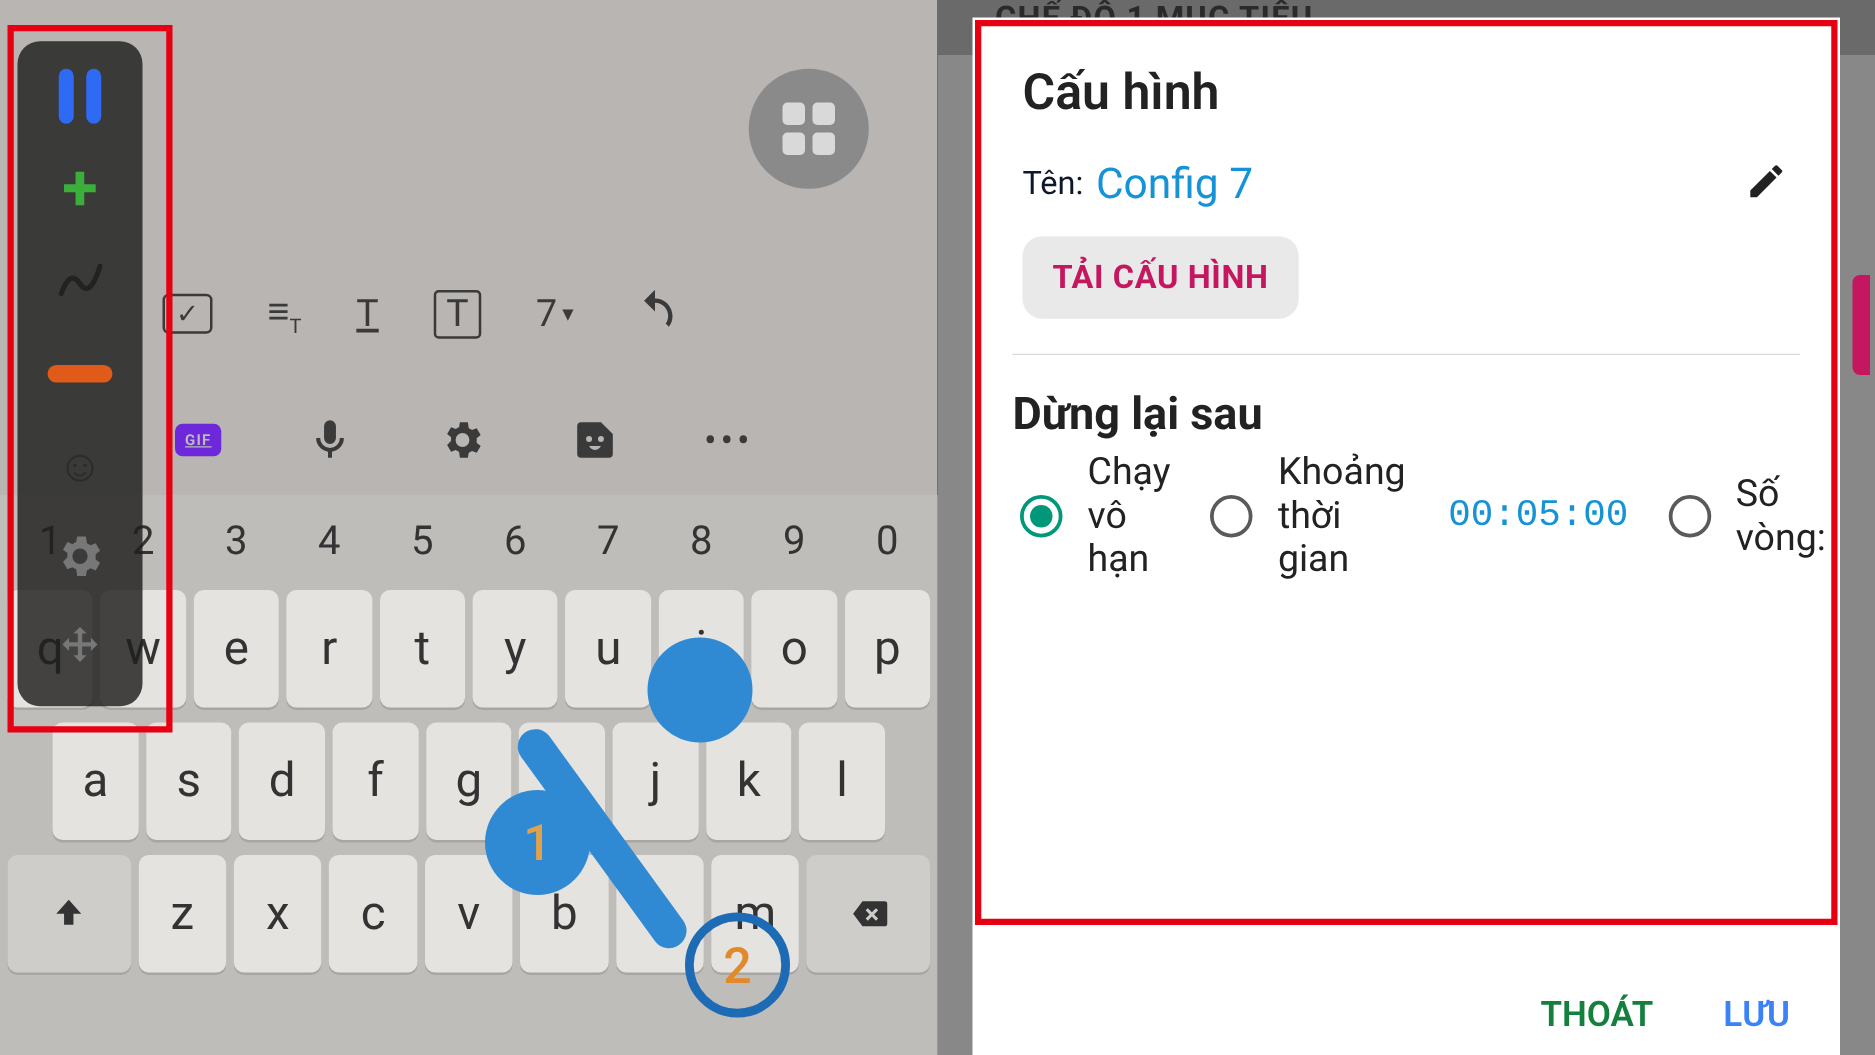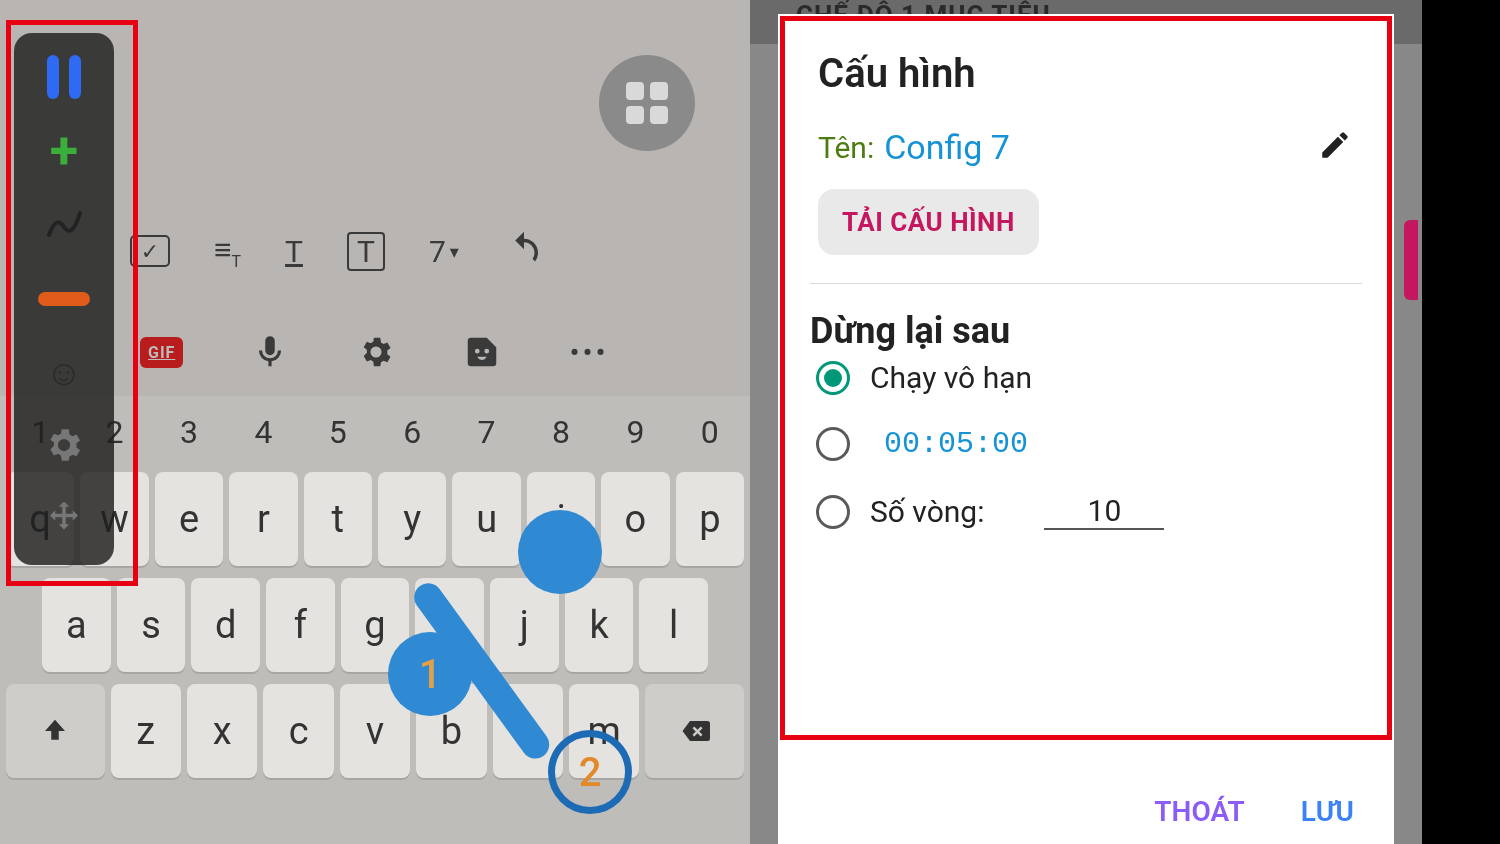--- a/index.html
+++ b/index.html
@@ -1,20 +1,20 @@
 <!DOCTYPE html>
 <html><head>
 <meta charset="utf-8">
 <style>
 * { margin: 0; padding: 0; box-sizing: border-box; font-family: Roboto, Arial, sans-serif; }
 body { width: 1500px; height: 844px; display: flex; overflow: hidden; background: #000; }
 
 .panel { height: 844px; position: relative; }
 .left-panel { width: 750px; background: #b8b5b2; }
-.right-panel { width: 672px; background: #888; position: relative; }
+.right-panel { width: 750px; background: #888; position: relative; }
 
 
 .floating-toolbar-hi {
   position: absolute; top: 20px; left: 6px; width: 132px; height: 566px;
   border: 5px solid #e60012; z-index: 30; pointer-events: none;
 }
 .floating-toolbar {
   position: absolute; top: 33px; left: 14px; width: 100px;
   background: rgba(30,30,30,0.82); border-radius: 18px;
   display: flex; flex-direction: column; align-items: center;
@@ -44,21 +44,21 @@
 }
 .et-item { display: flex; align-items: center; justify-content: center; color: #3a3a3a; font-size: 30px; }
 .et-check { width: 40px; height: 32px; border: 2.5px solid #3a3a3a; border-radius: 5px; display:flex;align-items:center;justify-content:center;font-size:22px; }
 .et-undo svg { width: 42px; height: 42px; fill: #3a3a3a; }
 
 .kb-toolbar {
   position: absolute; top: 322px; left: 140px; right: 40px; height: 60px;
   display: flex; align-items: center; gap: 68px; z-index: 15;
 }
 .kb-tb-item { color: #3a3a3a; display:flex;align-items:center;justify-content:center; }
-.gif-badge { background: #b91c1c; color: #bbb; font-size: 16px; font-weight: bold; padding: 6px 8px; border-radius: 6px; letter-spacing: 1px; text-decoration: underline; }
+.gif-badge { background: #6d28d9; color: #bbb; font-size: 12px; font-weight: bold; padding: 6px 8px; border-radius: 6px; letter-spacing: 1px; text-decoration: underline; }
 .kb-tb-item svg { width: 38px; height: 38px; fill: #3a3a3a; }
 .kb-more { font-size: 30px; letter-spacing: 3px; }
 
 .keyboard {
   position: absolute; bottom: 0; left: 0; right: 0; top: 396px;
   background: #bfbdb9; padding: 8px 6px; z-index: 10;
 }
 .kb-row { display: flex; gap: 6px; margin-bottom: 12px; justify-content: center; }
 .kb-key {
   flex: 1; height: 94px; background: #e5e3df; border-radius: 8px;
@@ -104,52 +104,52 @@
   position: absolute; top: 14px; left: 28px; right: 28px; bottom: 0;
   background: #fff; z-index: 10;
 }
 .dialog-hi {
   position: absolute; top: 16px; left: 30px; right: 30px; height: 724px;
   border: 5px solid #e60012; z-index: 30; pointer-events: none;
 }
 .dialog-inner { padding: 36px 32px 0 32px; }
 .dlg-title { font-size: 40px; font-weight: 600; color: #222; margin-bottom: 30px; padding-left: 8px; }
 .name-row { display: flex; align-items: center; gap: 10px; margin-bottom: 22px; padding-left: 8px; }
-.name-label { font-size: 30px; color: #4d7c0f; }
+.name-label { font-size: 26px; color: #0f172a; }
 .name-value { font-size: 34px; color: #1593d6; }
 .pencil-icon { margin-left: auto; margin-right: 10px; }
 .pencil-icon svg { width: 34px; height: 34px; fill: #222; }
 .load-btn {
   display: inline-block; background: #e9e9e9; padding: 18px 24px;
   font-size: 26px; font-weight: 700; color: #c5175f; letter-spacing: 0.5px;
   margin-left: 8px;
   border-radius: 16px;
 }
 .divider { height: 1px; background: #d8d8d8; margin: 28px 0 26px 0; }
 .section-title { font-size: 36px; font-weight: 700; color: #222; margin-bottom: 8px; }
 .section-sub { font-size: 30px; color: #7a7a7a; margin-bottom: 28px; }
-.radio-group { display: flex; flex-direction: column; gap: 32px; padding-left: 6px; }
+.radio-group { display: flex; flex-direction: row; gap: 32px; padding-left: 6px; }
 .radio-row { display: flex; align-items: center; gap: 20px; }
 .radio {
   width: 34px; height: 34px; border: 3px solid #5a5a5a; border-radius: 50%;
   display:flex; align-items:center; justify-content:center; flex-shrink: 0;
 }
 .radio.selected { border-color: #009879; }
 .radio.selected::after { content:''; width: 18px; height: 18px; background: #009879; border-radius: 50%; }
 .radio-label { font-size: 30px; color: #222; }
 .radio-value { font-size: 30px; color: #1593d6; margin-left: 14px; font-family: Liberation Mono, monospace; }
 .radio-input {
   font-size: 30px; color: #222; border: none; border-bottom: 2px solid #555;
   width: 120px; text-align: center; margin-left: 40px; background: transparent;
 }
 .dialog-actions {
   position: absolute; bottom: 16px; right: 40px; display: flex; gap: 56px;
   font-size: 28px; font-weight: 600;
 }
-.action-exit { color: #8b5cf6; }
+.action-exit { color: #15803d; }
 .action-save { color: #3b82f6; }
 
 .right-edge-hint {
   position: absolute; right: 4px; top: 220px; width: 14px; height: 80px;
   background: #c5175f; border-radius: 6px 0 0 6px; z-index: 5;
 }
 </style>
 </head>
 <body>
 
@@ -344,20 +344,21 @@
 
       <div class="section-title">Dừng lại sau</div>
 
       <div class="radio-group">
         <div class="radio-row">
           <div class="radio selected"></div>
           <span class="radio-label">Chạy vô hạn</span>
         </div>
         <div class="radio-row">
           <div class="radio"></div>
+          <span class="radio-label">Khoảng thời gian</span>
           <span class="radio-value">00:05:00</span>
         </div>
         <div class="radio-row">
           <div class="radio"></div>
           <span class="radio-label">Số vòng:</span>
           <input class="radio-input" value="10" style="">
         </div>
       </div>
     </div>
 

